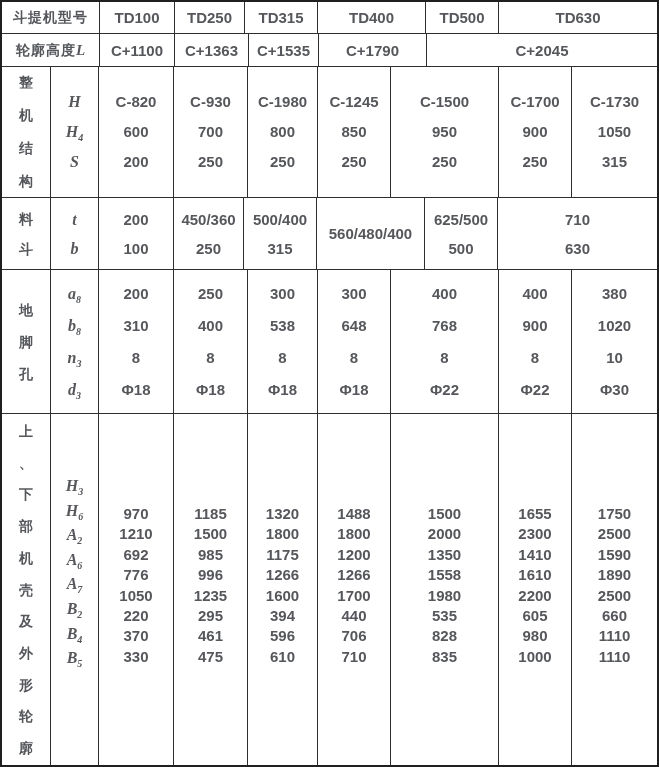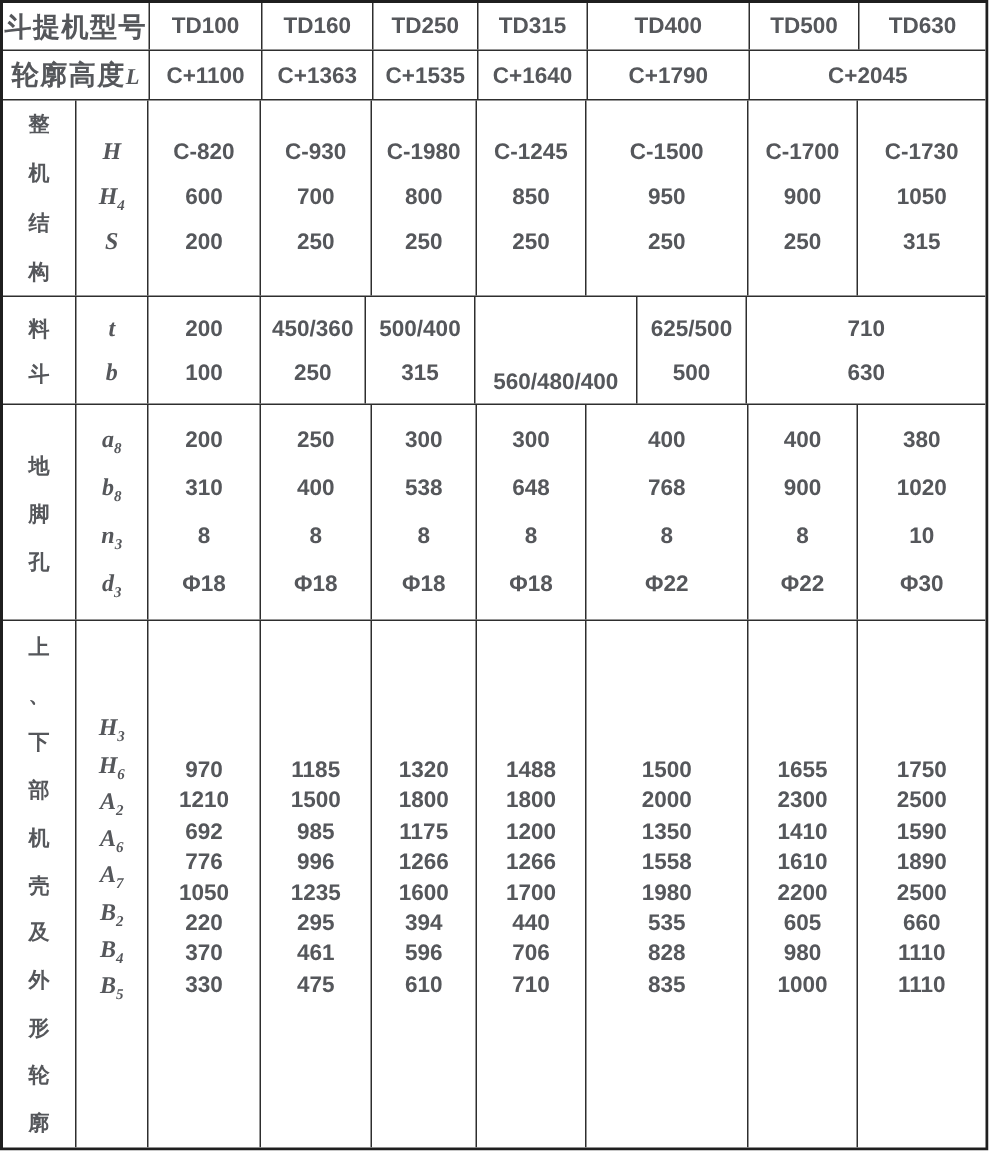--- a/index.html
+++ b/index.html
@@ -25,21 +25,21 @@
   .cell + .cell{border-left:1px solid #2e2e2e;}
   
   .w0{width:48px;flex:none}.w1{width:48px;flex:none}
   .w2{width:75px;flex:none}.w3{width:74px;flex:none}.w4{width:70px;flex:none}
   .w5{width:73px;flex:none}.w6{width:108px;flex:none}.w7{width:73px;flex:none}
   .w8{flex:1}
   .span2{width:97px;flex:none}
   
   .b1{height:31px;flex:none}
   .b2{height:33px;flex:none}
-  .cn{font-size:18px;letter-spacing:1px;}
+  .cn{font-size:14px;letter-spacing:1px;}
   .var{font-style:italic;font-family:"Liberation Serif","DejaVu Serif",serif;letter-spacing:0;}
   
   .sec-jiegou{height:131px;flex:none}
   .sec-liaodou{height:72px;flex:none}
   .sec-dijiaokong{height:144px;flex:none}
   .sec-waixing{flex:1}
   .line{display:block;}
   .sec-jiegou .line{line-height:30px;}
   .sec-liaodou .line{line-height:29px;}
   .sec-dijiaokong .line{line-height:32px;}
@@ -59,38 +59,36 @@
   .sec-waixing .cell-values .line{line-height:20.4px;}
 </style>
 </head>
 <body>
 
 <div class="table">
 
   <div class="band b1">
     <div class="cell span2 cn">斗提机型号</div>
     <div class="cell w2">TD100</div>
-    <div class="cell w3">TD160</div>
     <div class="cell w4">TD250</div>
     <div class="cell w5">TD315</div>
     <div class="cell w6">TD400</div>
     <div class="cell w7">TD500</div>
     <div class="cell w8">TD630</div>
   </div>
 
   <div class="band b2">
     <div class="cell span2">
       <span>
         <span class="cn">轮廓高度</span><span class="var">L</span>
       </span>
     </div>
     <div class="cell w2">C+1100</div>
     <div class="cell w3">C+1363</div>
     <div class="cell w4">C+1535</div>
-    <div class="cell w5">C+1640</div>
     <div class="cell w6">C+1790</div>
     <div class="cell w8">C+2045</div>
   </div>
 
   <div class="band sec-jiegou">
       <div class="cell w0 cell-group">
         <span class="gchar">整</span>
         <span class="gchar">机</span>
         <span class="gchar">结</span>
         <span class="gchar">构</span>
@@ -150,21 +148,21 @@
         <span class="line">100</span>
       </div>
       <div class="cell w4 cell-values">
         <span class="line">450/360</span>
         <span class="line">250</span>
       </div>
       <div class="cell w5 cell-values">
         <span class="line">500/400</span>
         <span class="line">315</span>
       </div>
-      <div class="cell w6 cell-values" style="justify-content: flex-end; padding-top: 0px;">
+      <div class="cell w6 cell-values" style="justify-content: center; padding-top: 0px;">
         <span class="line">560/480/400</span>
       </div>
       <div class="cell w7 cell-values">
         <span class="line">625/500</span>
         <span class="line">500</span>
       </div>
       <div class="cell w8 cell-values">
         <span class="line">710</span>
         <span class="line">630</span>
       </div>

